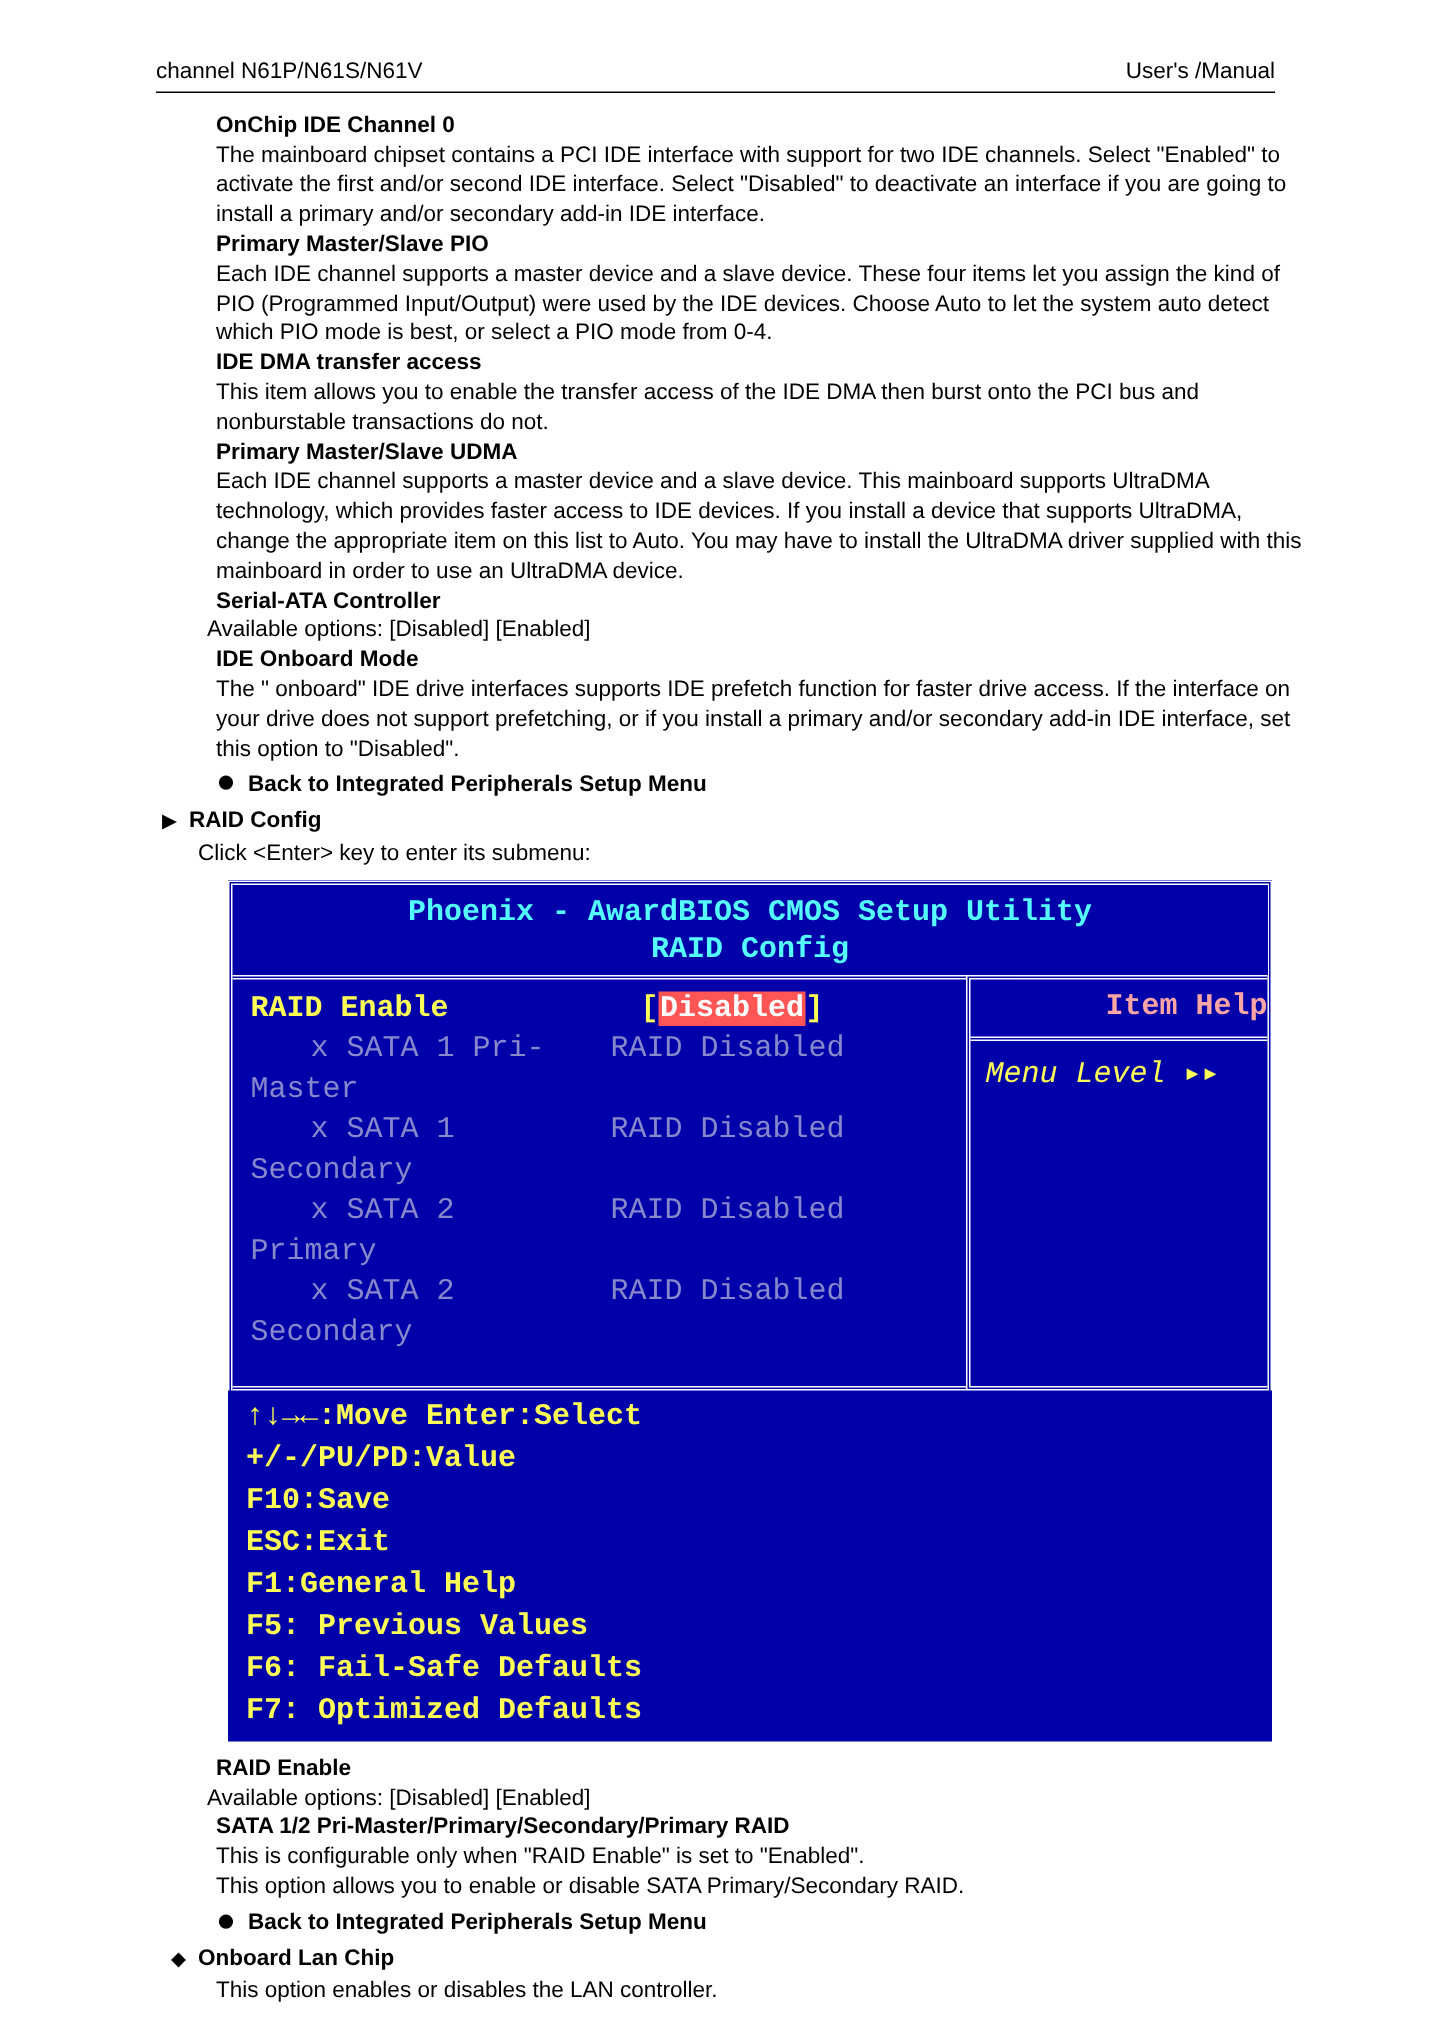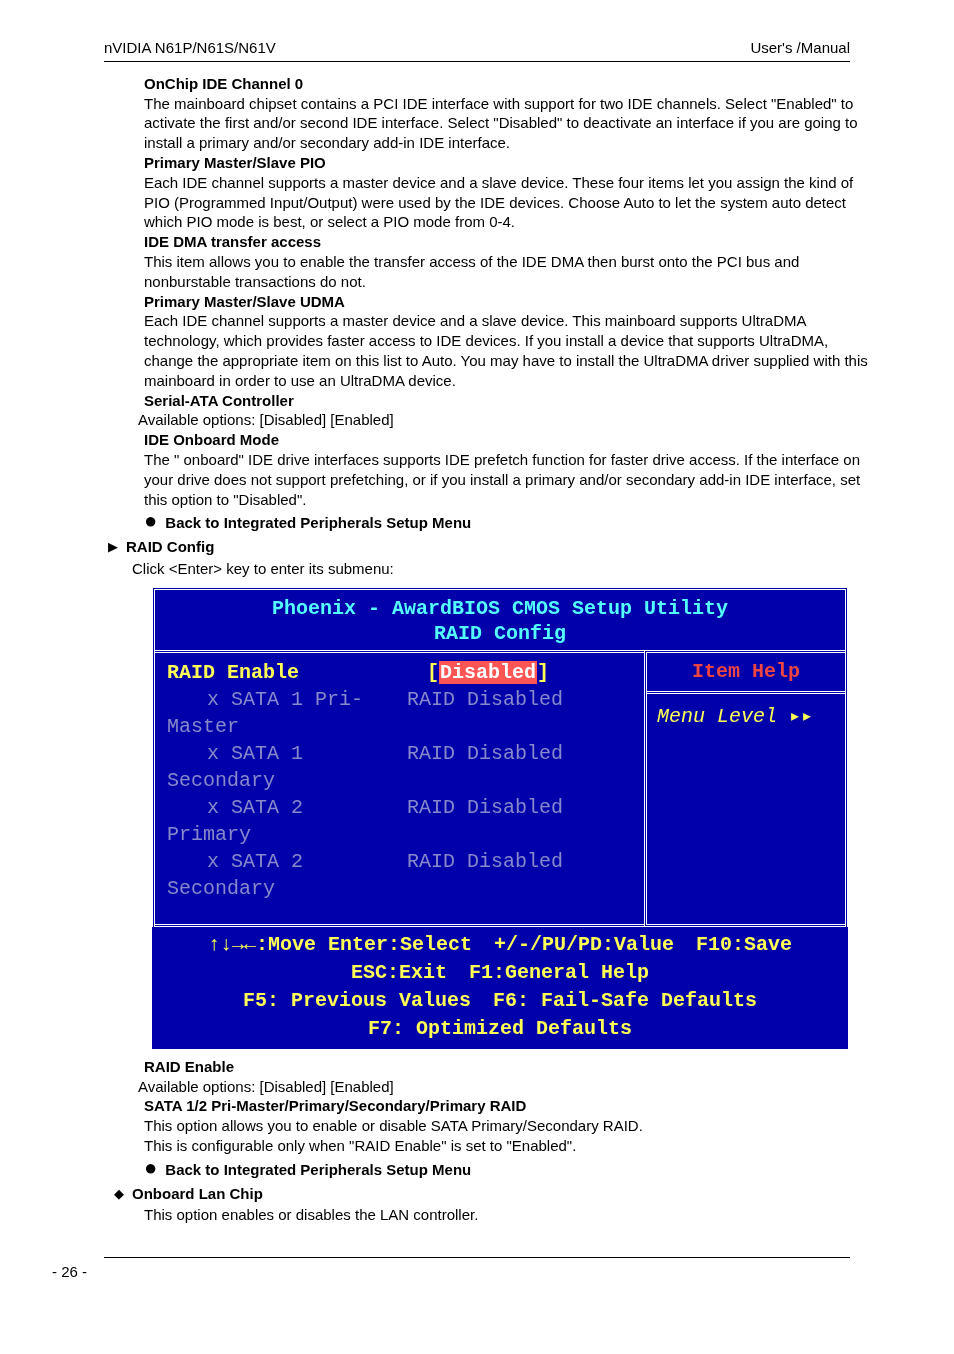--- a/index.html
+++ b/index.html
@@ -106,22 +106,22 @@
     border-bottom: 3px double #fff;
   }
   .bios-right {
     width: 198px;
     flex: 0 0 198px;
     border-left: 3px double #fff;
     border-top: 3px double #fff;
     border-bottom: 3px double #fff;
   }
   .bios-itemhelp {
-    text-align: center;
-    color: #ef4444;
+    text-align: right;
+    color: #fca5a5;
     font-weight: bold;
     padding: 6px 0 6px 0;
     border-bottom: 3px double #fff;
   }
   .bios-menulevel {
     padding: 10px 10px;
     color: #ffff55;
     font-style: italic;
   }
   .bios-row {
@@ -141,34 +141,35 @@
   }
   .bios-foot {
     padding: 4px 12px 6px 12px;
     color: #ffff55;
     display: flex;
     flex-wrap: wrap;
     justify-content: center;
     gap: 0 22px;
     font-weight: bold;
     line-height: 1.4;
+    flex-direction: column;
   }
   .pagenum {
     text-align: left;
     font-size: 15px;
     margin-top: 4px;
   }
 </style>
 </head>
 <body>
 
 <div class="page">
 
   <div class="hdr-row">
-    <div class="hdr-left">nVIDIA N61P/N61S/N61V</div>
+    <div class="hdr-left">channel N61P/N61S/N61V</div>
     <div class="hdr-right">User's /Manual</div>
   </div>
   <hr class="top">
 
   <div class="content">
     <p class="h">OnChip IDE Channel 0</p>
     <p>The mainboard chipset contains a PCI IDE interface with support for two IDE channels. Select "Enabled" to activate the first and/or second IDE interface. Select "Disabled" to deactivate an interface if you are going to install a primary and/or secondary add-in IDE interface.</p>
   </div>
 
   <div class="content">
@@ -266,22 +267,22 @@
 
   <div class="content">
     <p class="h">RAID Enable</p>
   </div>
   <div class="content" style="margin-left:86px;">
     <p>Available options: [Disabled] [Enabled]</p>
   </div>
 
   <div class="content">
     <p class="h">SATA 1/2 Pri-Master/Primary/Secondary/Primary RAID</p>
+    <p>This is configurable only when "RAID Enable" is set to "Enabled".</p>
     <p>This option allows you to enable or disable SATA Primary/Secondary RAID.</p>
-    <p>This is configurable only when "RAID Enable" is set to "Enabled".</p>
   </div>
 
   <div class="content bullet-row">
     <span class="dot">●</span>
     <span class="h">Back to Integrated Peripherals Setup Menu</span>
   </div>
 
   <div class="content3 bullet-row">
     <span class="diamond">◆</span>
     <span class="h">Onboard Lan Chip</span>

